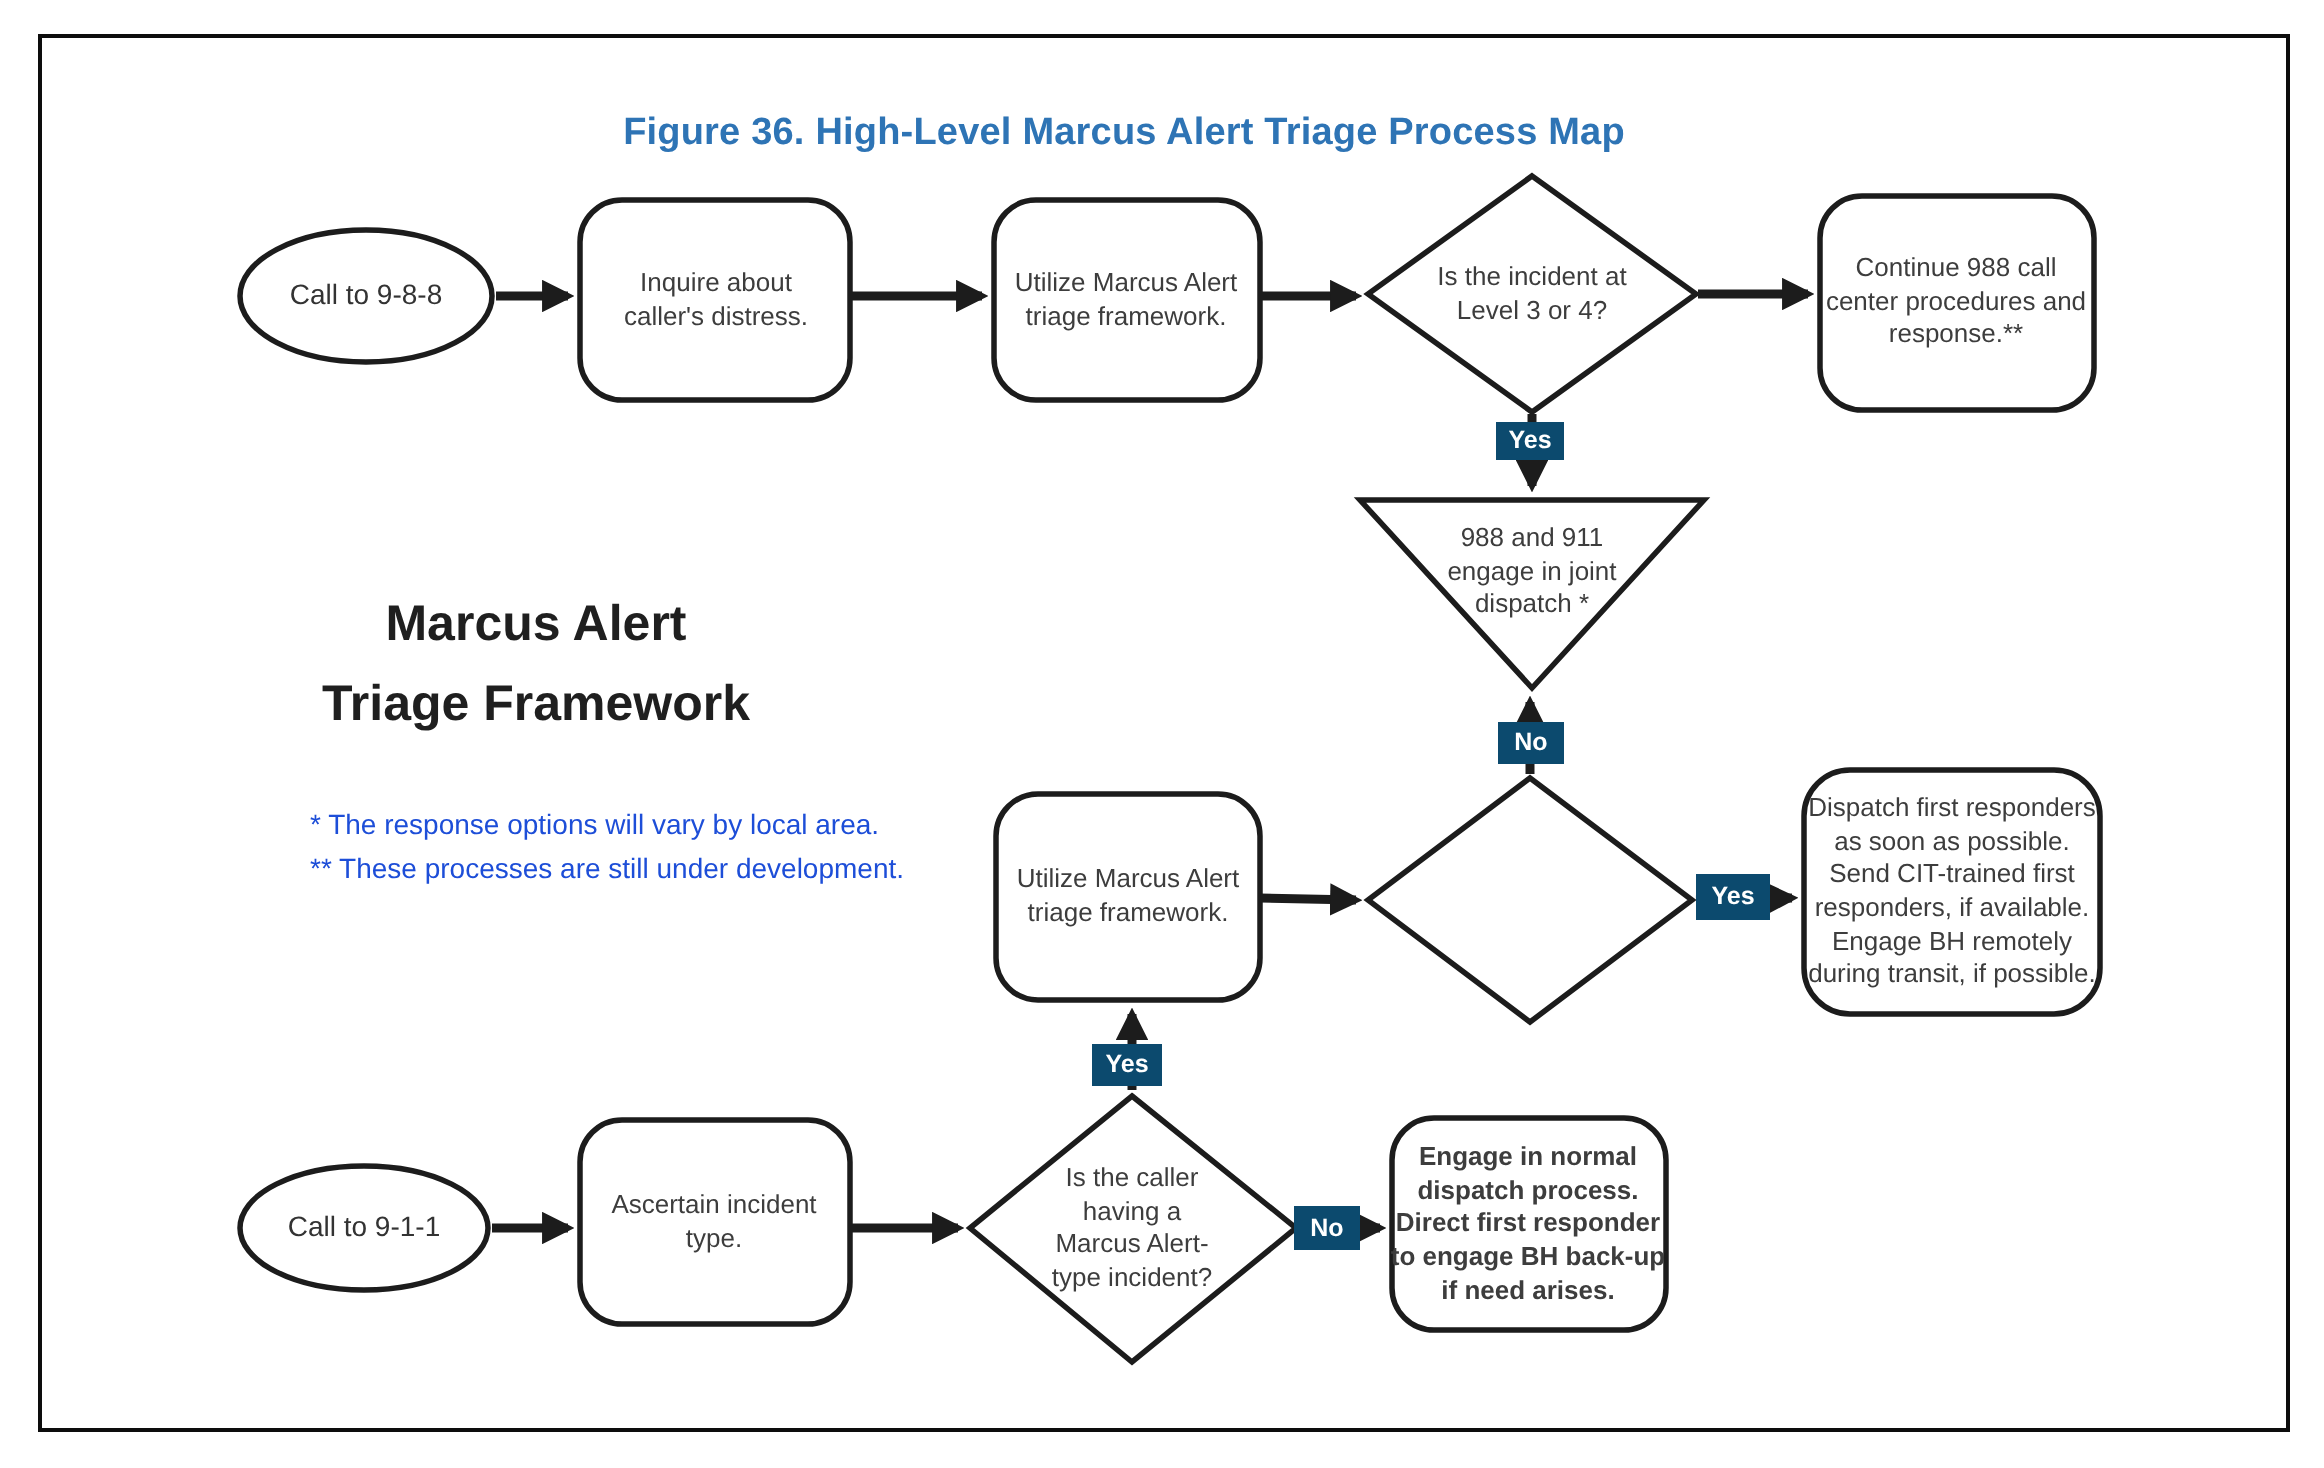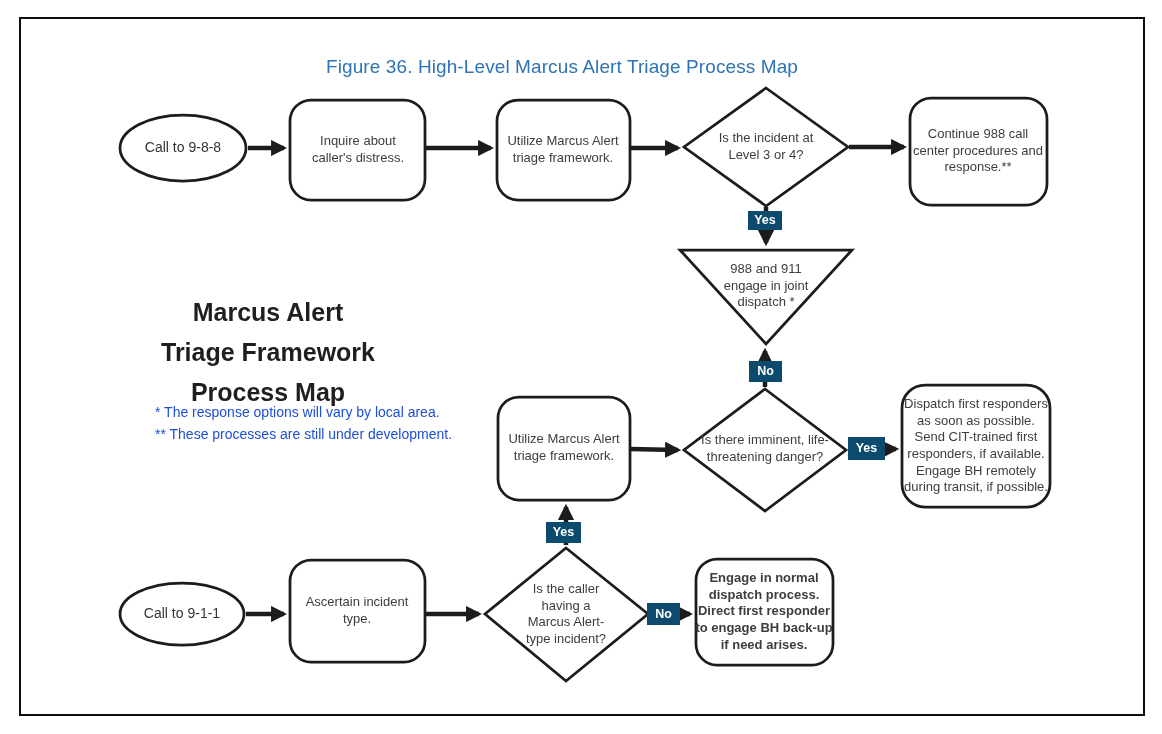--- a/index.html
+++ b/index.html
@@ -16,21 +16,21 @@
     width: 1122px; height: 695px;
     border: 2px solid #0d0d0d;
   }
   svg.wires { position: absolute; left: 0; top: 0; }
   .fig-title {
     position: absolute;
     left: 0; top: 56px; width: 1124px;
     text-align: center;
     color: #2E74B5;
     font-size: 19px;
-    font-weight: 400;
+    font-weight: 700;
     letter-spacing: 0.1px;
   }
   .side-title {
     position: absolute;
     left: 118px; top: 292px; width: 300px;
     text-align: center;
     color: #1f1f1f;
     font-size: 25px;
     font-weight: 700;
     line-height: 40px;
@@ -109,35 +109,33 @@
       <line x1="425" y1="614" x2="479" y2="614"></line>
       <line x1="650" y1="614" x2="690" y2="614"></line>
     </g>
   </svg>
 
   <div class="fig-title">Figure 36. High-Level Marcus Alert Triage Process Map</div>
 
   <div class="side-title">
     <span>Marcus Alert</span>
     <span>Triage Framework</span>
-    <span>Process Map</span>
   </div>
 
   <div class="footnotes">
     <div>* The response options will vary by local area.</div>
     <div>** These processes are still under development.</div>
   </div>
 
   <div class="lbl oval" style="left:183px; top:148px; width:100px;">Call to 9-8-8</div>
   <div class="lbl" style="left:358px; top:150px; width:105px;">Inquire about caller's distress.</div>
   <div class="lbl" style="left:563px; top:150px; width:126px;">Utilize Marcus Alert triage framework.</div>
   <div class="lbl" style="left:766px; top:147px; width:100px;">Is the incident at Level 3 or 4?</div>
   <div class="lbl" style="left:978px; top:151px; width:132px;">Continue 988 call center procedures and response.**</div>
   <div class="lbl" style="left:766px; top:286px; width:118px;">988 and 911 engage in joint dispatch *</div>
-  <div class="lbl" style="left:765px; top:449px; width:132px;">Is there imminent, life-threatening danger?</div>
   <div class="lbl" style="left:976px; top:446px; width:146px;">Dispatch first responders as soon as possible. Send CIT-trained first responders, if available. Engage BH remotely during transit, if possible.</div>
   <div class="lbl" style="left:564px; top:448px; width:126px;">Utilize Marcus Alert triage framework.</div>
   <div class="lbl" style="left:566px; top:614px; width:92px;">Is the caller having a Marcus Alert-type incident?</div>
   <div class="lbl" style="left:764px; top:612px; width:142px;font-weight:bold;">Engage in normal dispatch process. Direct first responder to engage BH back-up if need arises.</div>
   <div class="lbl oval" style="left:182px; top:614px; width:100px;">Call to 9-1-1</div>
   <div class="lbl" style="left:357px; top:611px; width:105px;">Ascertain incident type.</div>
 
   <div class="badge" style="left:748px; top:211px; width:34px; height:19px;">Yes</div>
   <div class="badge" style="left:749px; top:361px; width:33px; height:21px;">No</div>
   <div class="badge" style="left:848px; top:437px; width:37px; height:23px;">Yes</div>

